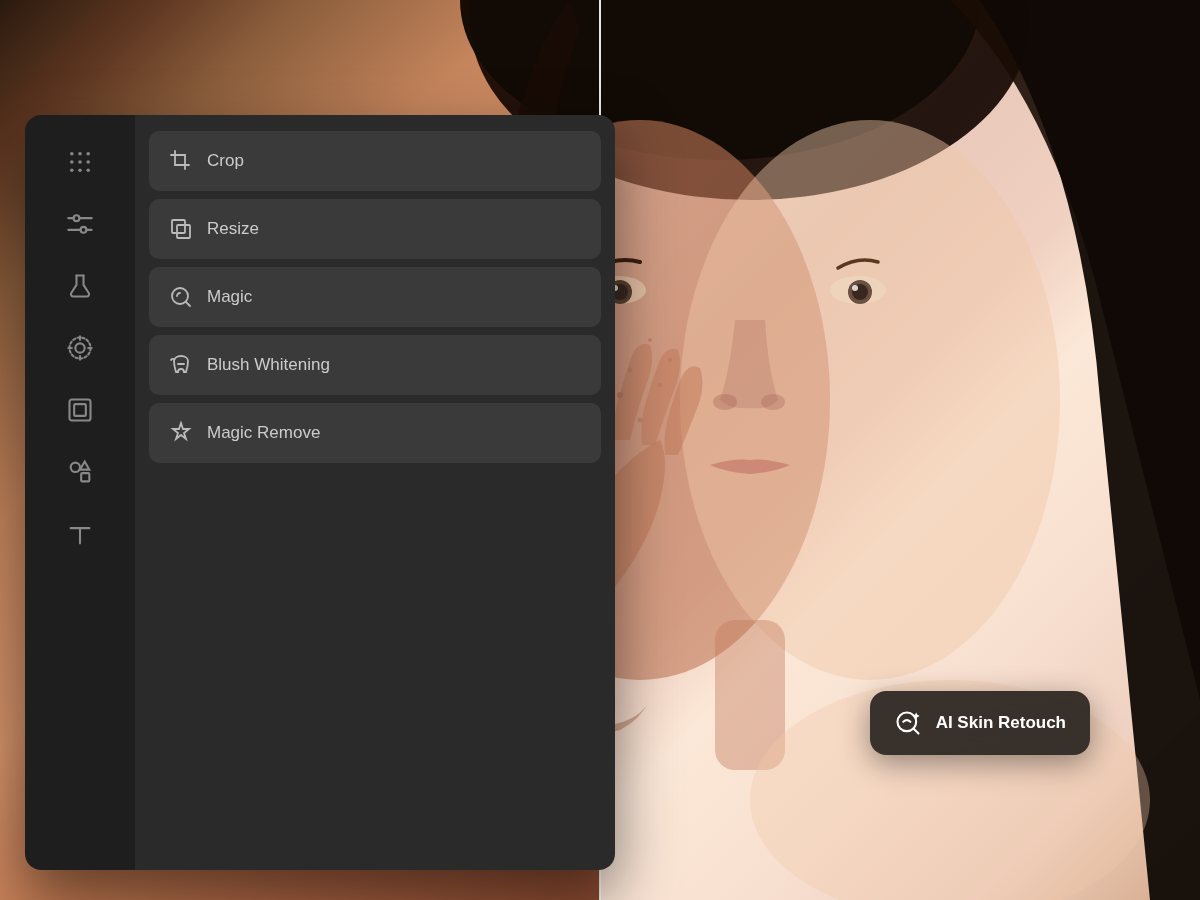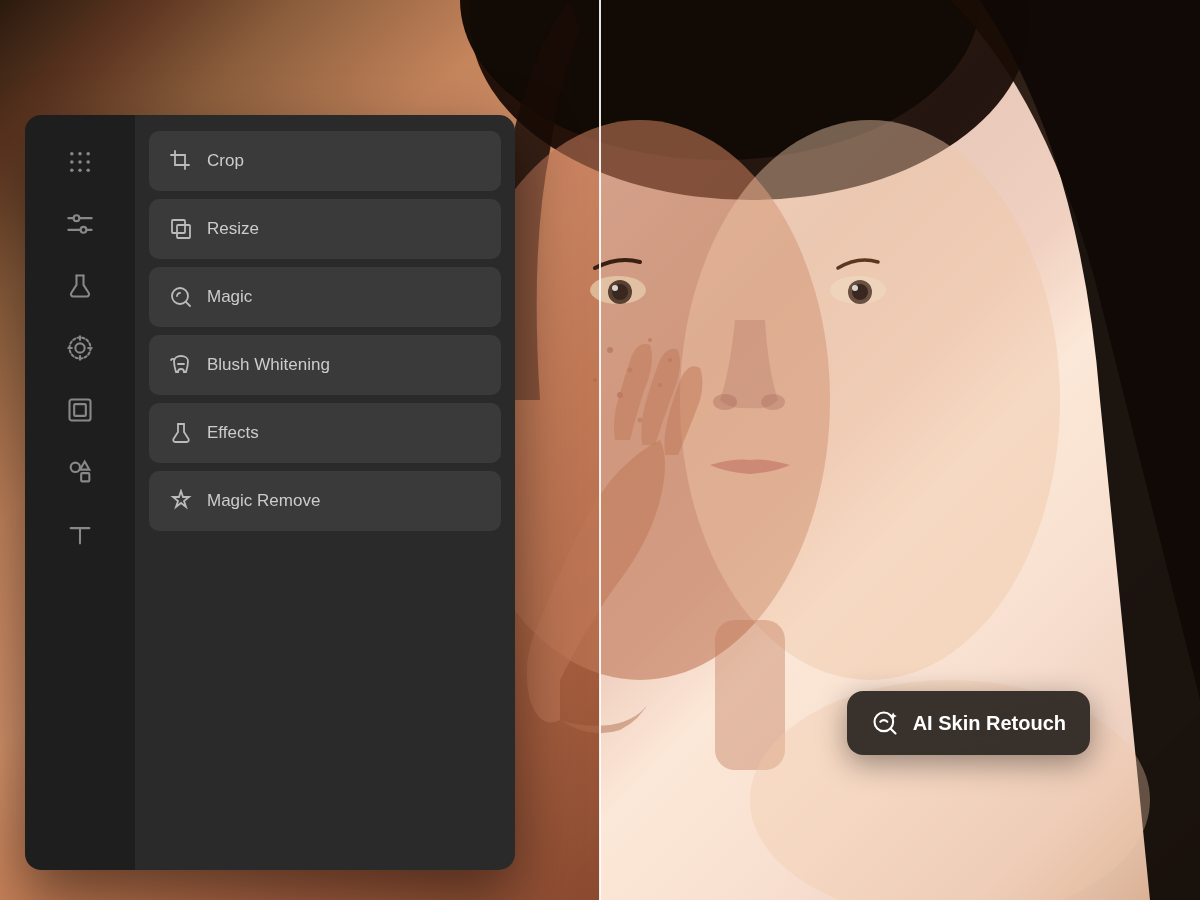--- a/index.html
+++ b/index.html
@@ -74,21 +74,21 @@
       background: rgba(255,255,255,0.9);
       transform: translateX(-50%);
       z-index: 5;
     }
 
     
     .app-container {
       position: absolute;
       left: 25px;
       top: 115px;
-      width: 490px;
+      width: 590px;
       height: 755px;
       display: flex;
       border-radius: 16px;
       overflow: hidden;
       box-shadow: 0 25px 60px rgba(0,0,0,0.5);
       z-index: 10;
     }
 
     
     .sidebar {
@@ -160,21 +160,21 @@
       position: absolute;
       bottom: 145px;
       right: 110px;
       background: rgba(40, 35, 30, 0.92);
       color: #fff;
       padding: 18px 24px;
       border-radius: 16px;
       display: flex;
       align-items: center;
       gap: 14px;
-      font-size: 20px;
+      font-size: 17px;
       font-weight: 600;
       z-index: 20;
       box-shadow: 0 8px 30px rgba(0,0,0,0.4);
       backdrop-filter: blur(8px);
     }
 
     .ai-badge svg {
       width: 28px;
       height: 28px;
       color: #fff;
@@ -345,27 +345,20 @@
 
     <div class="tool-item">
       <svg viewBox="0 0 24 24" fill="none" stroke="currentColor" stroke-width="1.8" stroke-linecap="round">
         <path d="M12 3C8 3 5 5 5 8c0 4 1 8 2 11h2c0-2 1-3 3-3s3 1 3 3h2c1-3 2-7 2-11 0-3-3-5-7-5z"></path>
         <path d="M9 11h6"></path>
         <path d="M5.5 6.5 Q3 5 2 7"></path>
       </svg>
       <span>Blush Whitening</span>
     </div>
 
-    <div class="tool-item">
-      <svg viewBox="0 0 24 24" fill="none" stroke="currentColor" stroke-width="1.8" stroke-linecap="round">
-        <path d="M9 3v8L4.5 18a2 2 0 001.8 3h11.4a2 2 0 001.8-3L15 11V3"></path>
-        <line x1="9" y1="3" x2="15" y2="3"></line>
-      </svg>
-      <span>Effects</span>
-    </div>
 
     <div class="tool-item">
       <svg viewBox="0 0 24 24" fill="none" stroke="currentColor" stroke-width="1.8" stroke-linecap="round">
         <polygon points="12,2 14,8 20,8 15,12 17,18 12,14 7,18 9,12 4,8 10,8"></polygon>
       </svg>
       <span>Magic Remove</span>
     </div>
 
   </div>
 </div>

